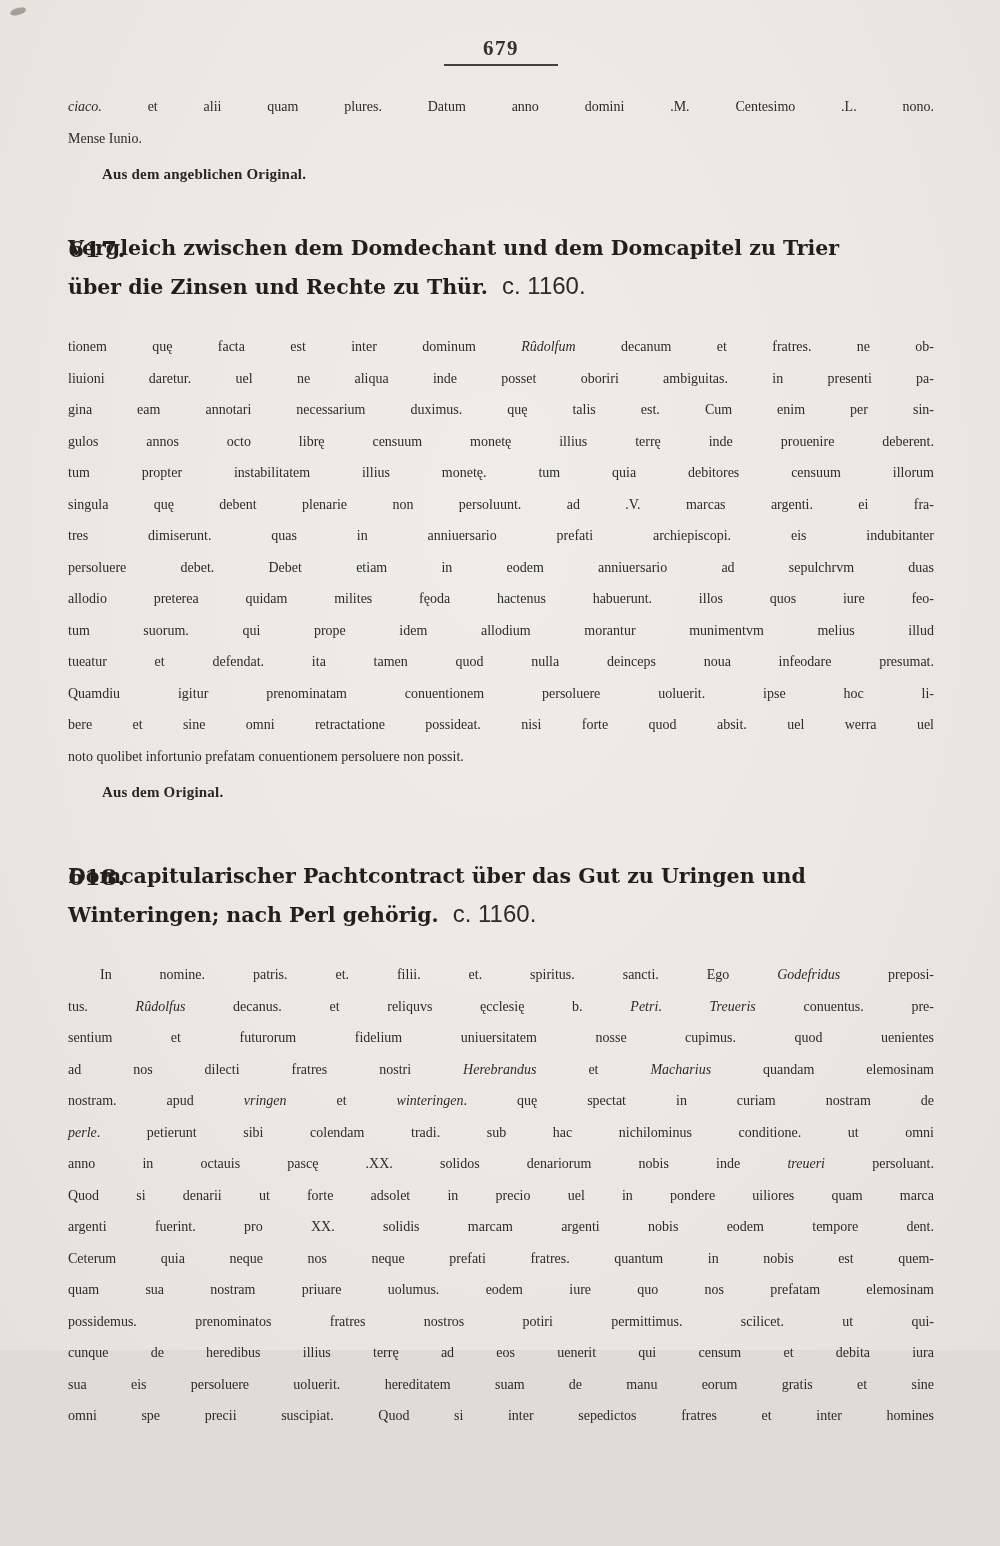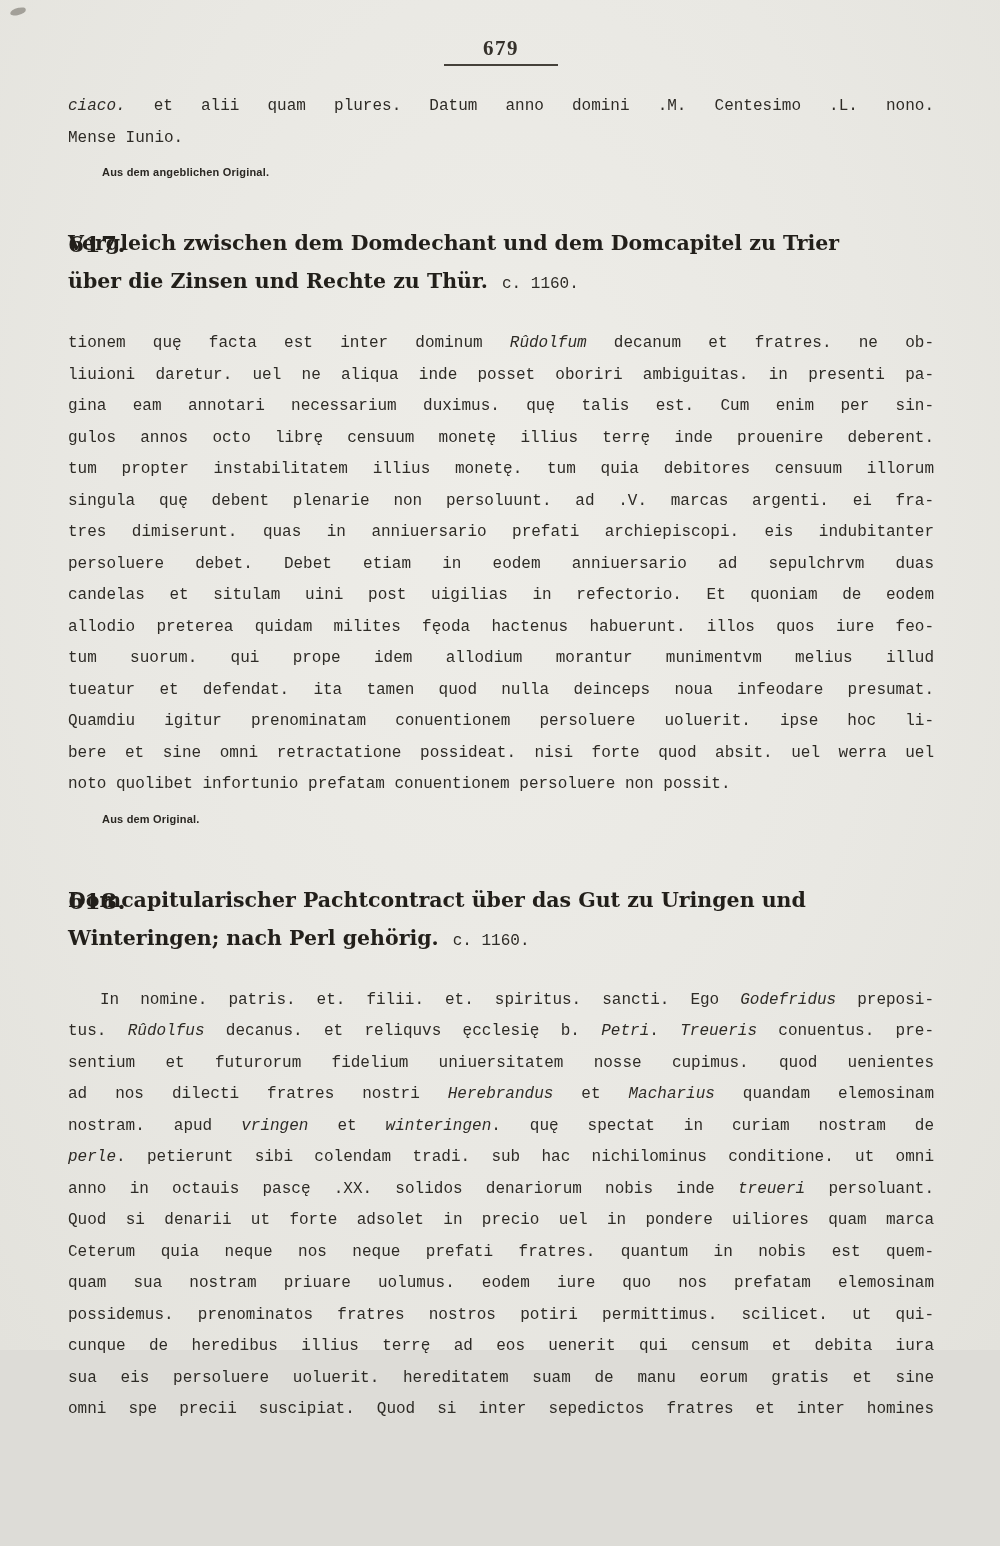--- a/index.html
+++ b/index.html
@@ -26,49 +26,48 @@
     display: inline-block;
     font-size: 21px; font-weight: bold; letter-spacing: 1.5px; color: #35312b;
   }
   .page-number-rule {
     width: 114px; height: 0;
     border-bottom: 2.5px solid #45413a;
     margin: 3px auto 0 auto;
   }
   .continuation { margin-top: 25px; }
   .tline {
-    font-size: 16px; line-height: 31.5px;
+    font-size: 14px; line-height: 31.5px;
     text-align: justify; text-align-last: justify;
     color: #2e2b26;
-    font-family: Liberation Mono, monospace;
   }
   .tline.nojust { text-align-last: left; }
   .tline.indent { text-indent: 32px; }
   .it { font-style: italic; }
   .source-note {
-    font-family: Liberation Sans, sans-serif;
-    font-weight: bold; font-size: 11px; letter-spacing: .2px;
+    font-family: Liberation Serif, serif;
+    font-weight: bold; font-size: 15px; letter-spacing: .2px;
     color: #2a2722;
     margin: 12px 0 0 34px;
   }
   .document { margin-top: 46px; }
   .document.second { margin-top: 56px; }
   .doc-heading {
     position: relative; text-align: left;
     font-family: "DejaVu Serif", serif;
     font-weight: bold; font-size: 20.5px; line-height: 38px;
     color: #221f1a;
   }
   .doc-number {
     position: absolute; left: 0; top: 1px;
     font-size: 23px; letter-spacing: .5px;
   }
   .doc-date {
-    font-family: Liberation Mono, monospace;
-    font-weight: normal; font-size: 16px; margin-left: 14px;
+    font-family: Liberation Sans, sans-serif;
+    font-weight: normal; font-size: 24px; margin-left: 14px;
     color: #2e2b26;
   }
   .doc-body { margin-top: 25px; }
 </style>
 </head>
 <body>
 
 <div class="page">
   <div class="speck"></div>
 
@@ -95,21 +94,20 @@
     </div>
     <div class="doc-body">
         <div class="tline"><span>tionem quę facta est inter dominum </span><span class="it">Rûdolfum</span><span> decanum et fratres. ne ob-</span></div>
         <div class="tline"><span>liuioni daretur. uel ne aliqua inde posset oboriri ambiguitas. in presenti pa-</span></div>
         <div class="tline"><span>gina eam annotari necessarium duximus. quę talis est. Cum enim per sin-</span></div>
         <div class="tline"><span>gulos annos octo librę censuum monetę illius terrę inde prouenire deberent.</span></div>
         <div class="tline"><span>tum propter instabilitatem illius monetę. tum quia debitores censuum illorum</span></div>
         <div class="tline"><span>singula quę debent plenarie non persoluunt. ad .V. marcas argenti. ei fra-</span></div>
         <div class="tline"><span>tres dimiserunt. quas in anniuersario prefati archiepiscopi. eis indubitanter</span></div>
         <div class="tline"><span>persoluere debet. Debet etiam in eodem anniuersario ad sepulchrvm duas</span></div>
-        <div class="tline"><span>candelas et situlam uini post uigilias in refectorio. Et quoniam de eodem</span></div>
         <div class="tline"><span>allodio preterea quidam milites fęoda hactenus habuerunt. illos quos iure feo-</span></div>
         <div class="tline"><span>tum suorum. qui prope idem allodium morantur munimentvm melius illud</span></div>
         <div class="tline"><span>tueatur et defendat. ita tamen quod nulla deinceps noua infeodare presumat.</span></div>
         <div class="tline"><span>Quamdiu igitur prenominatam conuentionem persoluere uoluerit. ipse hoc li-</span></div>
         <div class="tline"><span>bere et sine omni retractatione possideat. nisi forte quod absit. uel werra uel</span></div>
         <div class="tline nojust"><span>noto quolibet infortunio prefatam conuentionem persoluere non possit.</span></div>
       </div>
     <div class="source-note">Aus dem Original.</div>
   </section>
 
@@ -123,20 +121,21 @@
     </div>
     <div class="doc-body">
         <div class="tline indent"><span>In nomine. patris. et. filii. et. spiritus. sancti. Ego </span><span class="it">Godefridus</span><span> preposi-</span></div>
         <div class="tline"><span>tus. </span><span class="it">Rûdolfus</span><span> decanus. et reliquvs ęcclesię b. </span><span class="it">Petri</span><span>. </span><span class="it">Treueris</span><span> conuentus. pre-</span></div>
         <div class="tline"><span>sentium et futurorum fidelium uniuersitatem nosse cupimus. quod uenientes</span></div>
         <div class="tline"><span>ad nos dilecti fratres nostri </span><span class="it">Herebrandus</span><span> et </span><span class="it">Macharius</span><span> quandam elemosinam</span></div>
         <div class="tline"><span>nostram. apud </span><span class="it">vringen</span><span> et </span><span class="it">winteringen</span><span>. quę spectat in curiam nostram de</span></div>
         <div class="tline"><span class="it">perle</span><span>. petierunt sibi colendam tradi. sub hac nichilominus conditione. ut omni</span></div>
         <div class="tline"><span>anno in octauis pascę .XX. solidos denariorum nobis inde </span><span class="it">treueri</span><span> persoluant.</span></div>
         <div class="tline"><span>Quod si denarii ut forte adsolet in precio uel in pondere uiliores quam marca</span></div>
+        <div class="tline"><span>argenti fuerint. pro XX. solidis marcam argenti nobis eodem tempore dent.</span></div>
         <div class="tline"><span>Ceterum quia neque nos neque prefati fratres. quantum in nobis est quem-</span></div>
         <div class="tline"><span>quam sua nostram priuare uolumus. eodem iure quo nos prefatam elemosinam</span></div>
         <div class="tline"><span>possidemus. prenominatos fratres nostros potiri permittimus. scilicet. ut qui-</span></div>
         <div class="tline"><span>cunque de heredibus illius terrę ad eos uenerit qui censum et debita iura</span></div>
         <div class="tline"><span>sua eis persoluere uoluerit. hereditatem suam de manu eorum gratis et sine</span></div>
         <div class="tline"><span>omni spe precii suscipiat. Quod si inter sepedictos fratres et inter homines</span></div>
       </div>
   </section>
 </div>
 

